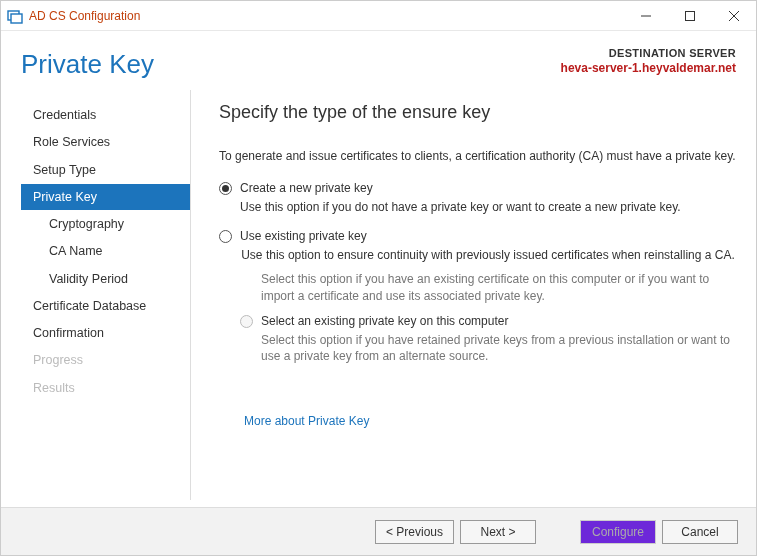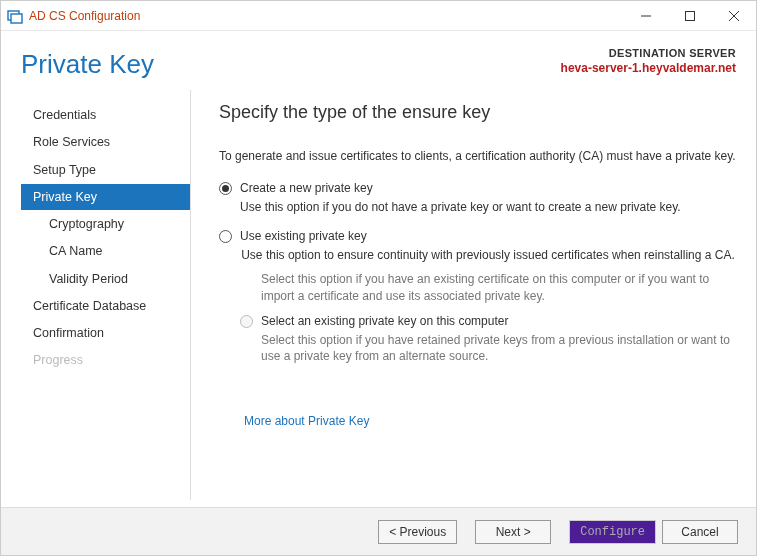--- a/index.html
+++ b/index.html
@@ -105,34 +105,34 @@
     bottom: 0; left: 0; right: 0;
     height: 48px;
     background: #f2f2f2;
     border-top: 1px solid #ddd;
     display: flex;
     align-items: center;
     justify-content: flex-end;
     padding-right: 18px;
     gap: 6px;
   }
-  .footer .btn-group { display: flex; gap: 12px; margin-right: 12px; }
+  .footer .btn-group { display: flex; gap: 0; margin-right: 38px; }
   .btn {
     min-width: 76px;
     height: 24px;
     border: 1px solid #999;
     background: #f6f6f6;
     font-size: 12px;
     color: #333;
     display: inline-flex; align-items: center; justify-content: center;
     padding: 0 10px;
     cursor: pointer;
   }
   .btn + .btn.adjacent { margin-left: 6px; }
-  .btn.disabled { color: #aaa; border-color: #ccc; cursor: default; background: #4c1d95; font-family: Liberation Mono, monospace; }
+  .btn.disabled { color: #aaa; border-color: #ccc; cursor: default; background: #6d28d9; }
 </style>
 </head>
 <body>
 
 <div class="titlebar">
   <span class="icon">
     <svg width="16" height="16" viewBox="0 0 16 16">
       <rect x="1" y="3" width="11" height="9" fill="none" stroke="#1c74bc" stroke-width="1.4"></rect>
       <rect x="4" y="6" width="11" height="9" fill="#fff" stroke="#1c74bc" stroke-width="1.4"></rect>
     </svg>
@@ -171,20 +171,21 @@
       <div class="nav-item">Credentials</div>
       <div class="nav-item">Role Services</div>
       <div class="nav-item">Setup Type</div>
       <div class="nav-item selected">Private Key</div>
       <div class="nav-item sub">Cryptography</div>
       <div class="nav-item sub">CA Name</div>
       <div class="nav-item sub">Validity Period</div>
       <div class="nav-item">Certificate Database</div>
       <div class="nav-item">Confirmation</div>
       <div class="nav-item disabled">Progress</div>
+      <div class="nav-item disabled">Results</div>
     </div>
 
   <div class="content">
     <div class="content-heading">Specify the type of the ensure key</div>
     <div class="intro">To generate and issue certificates to clients, a certification authority (CA) must have a private key.</div>
 
     
     <div class="radio-row">
       <span class="radio checked"></span>
       <span class="radio-label">Create a new private key</span>

